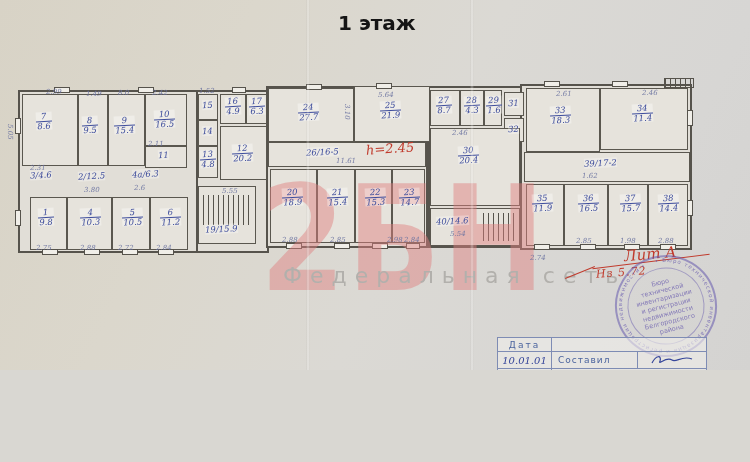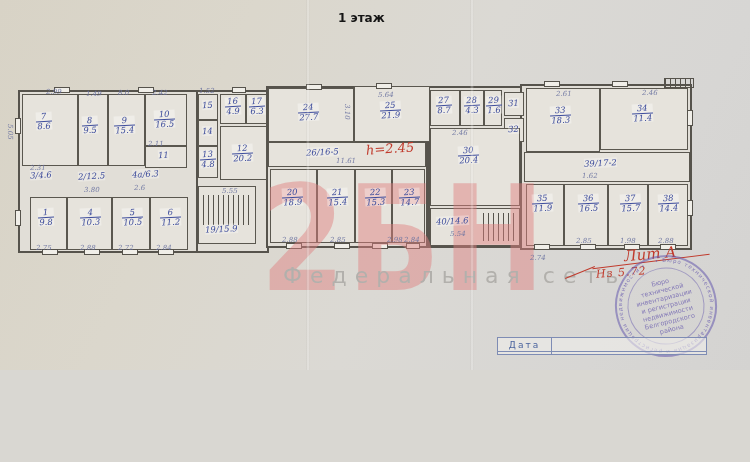--- a/index.html
+++ b/index.html
@@ -3,21 +3,21 @@
 <meta charset="utf-8">
 <style>
   html,body{margin:0;padding:0}
   body{width:750px;height:462px;overflow:hidden;position:relative;
        background:#d9d7d2;font-family:"DejaVu Sans",sans-serif}
   .scan{position:absolute;left:0;top:0;width:750px;height:370px;
         background:linear-gradient(115deg,#d8d3c6 0%,#dbd7cc 28%,#dbd9d4 55%,#d7d6d4 82%,#d4d3d1 100%)}
   .band{position:absolute;left:0;top:370px;width:750px;height:92px;background:#d9d7d2}
   .crease{position:absolute;top:0;width:4px;height:370px;
         background:linear-gradient(90deg,rgba(110,105,95,.10),rgba(255,255,255,.32),rgba(110,105,95,.07))}
-  .title{position:absolute;left:338px;top:11px;font-size:12px;font-weight:bold;color:#151515}
+  .title{position:absolute;left:338px;top:11px;font-size:20px;font-weight:bold;color:#151515}
   .blk{position:absolute;border:2px solid #56534c;background:#e1ded7;box-sizing:border-box}
   .room{position:absolute;border:1.5px solid #5a574f;background:#e6e3dc;box-sizing:border-box}
   .rl{position:absolute;color:#3e4d9c;font-style:italic;font-family:"DejaVu Serif",serif;
       text-align:center;line-height:1.02;transform:rotate(-3deg);background:rgba(255,255,255,.35)}
   .rl .n{display:block;border-bottom:1px solid #3e4d9c;padding:0 2px;font-size:8.5px}
   .rl .a{display:block;font-size:8.5px;padding:0 1px}
   .sl{position:absolute;color:#3e4d9c;font-style:italic;font-family:"DejaVu Serif",serif;
       font-size:8.5px;transform:rotate(-3deg);white-space:nowrap;background:rgba(255,255,255,.3)}
   .dim{position:absolute;color:#6a72a0;font-size:7px;font-style:italic;
        font-family:"DejaVu Serif",serif;opacity:.9;white-space:nowrap}
@@ -305,20 +305,29 @@
       <text x="58" y="68" font-size="6.5" text-anchor="middle">недвижимости</text>
       <text x="58" y="76" font-size="6.5" text-anchor="middle">Белгородского</text>
       <text x="58" y="84" font-size="6.5" text-anchor="middle">района</text>
     </g>
   </svg>
 
   <div class="tbl">
     <div class="trow" style="height:14px">
       <div class="tcell tc-date" style="letter-spacing:2px">Дата</div>
     </div>
+    <div class="trow" style="height:17px">
+      <div class="tcell tc-date hand">10.01.01</div>
+      <div class="tcell" style="width:86px;justify-content:flex-start;padding-left:6px;border-right:1px solid #7e8cb4;letter-spacing:1px">Составил</div>
+      <div class="tcell" style="flex:1">
+        <svg width="44" height="14" viewBox="0 0 44 14">
+          <path d="M2,10 C6,2 12,2 10,8 C8,13 16,3 22,7 C26,10 32,2 42,6" fill="none" stroke="#35459a" stroke-width="1.2"></path>
+        </svg>
+      </div>
+    </div>
     <div class="trow" style="height:4px;border-bottom:1px solid #7e8cb4;overflow:hidden">
       <div class="tcell tc-date"></div>
       <div class="tcell" style="flex:1"></div>
     </div>
   </div>
 
   <div class="crease" style="left:306px"></div>
   <div class="crease" style="left:470px"></div>
 </div>
 

